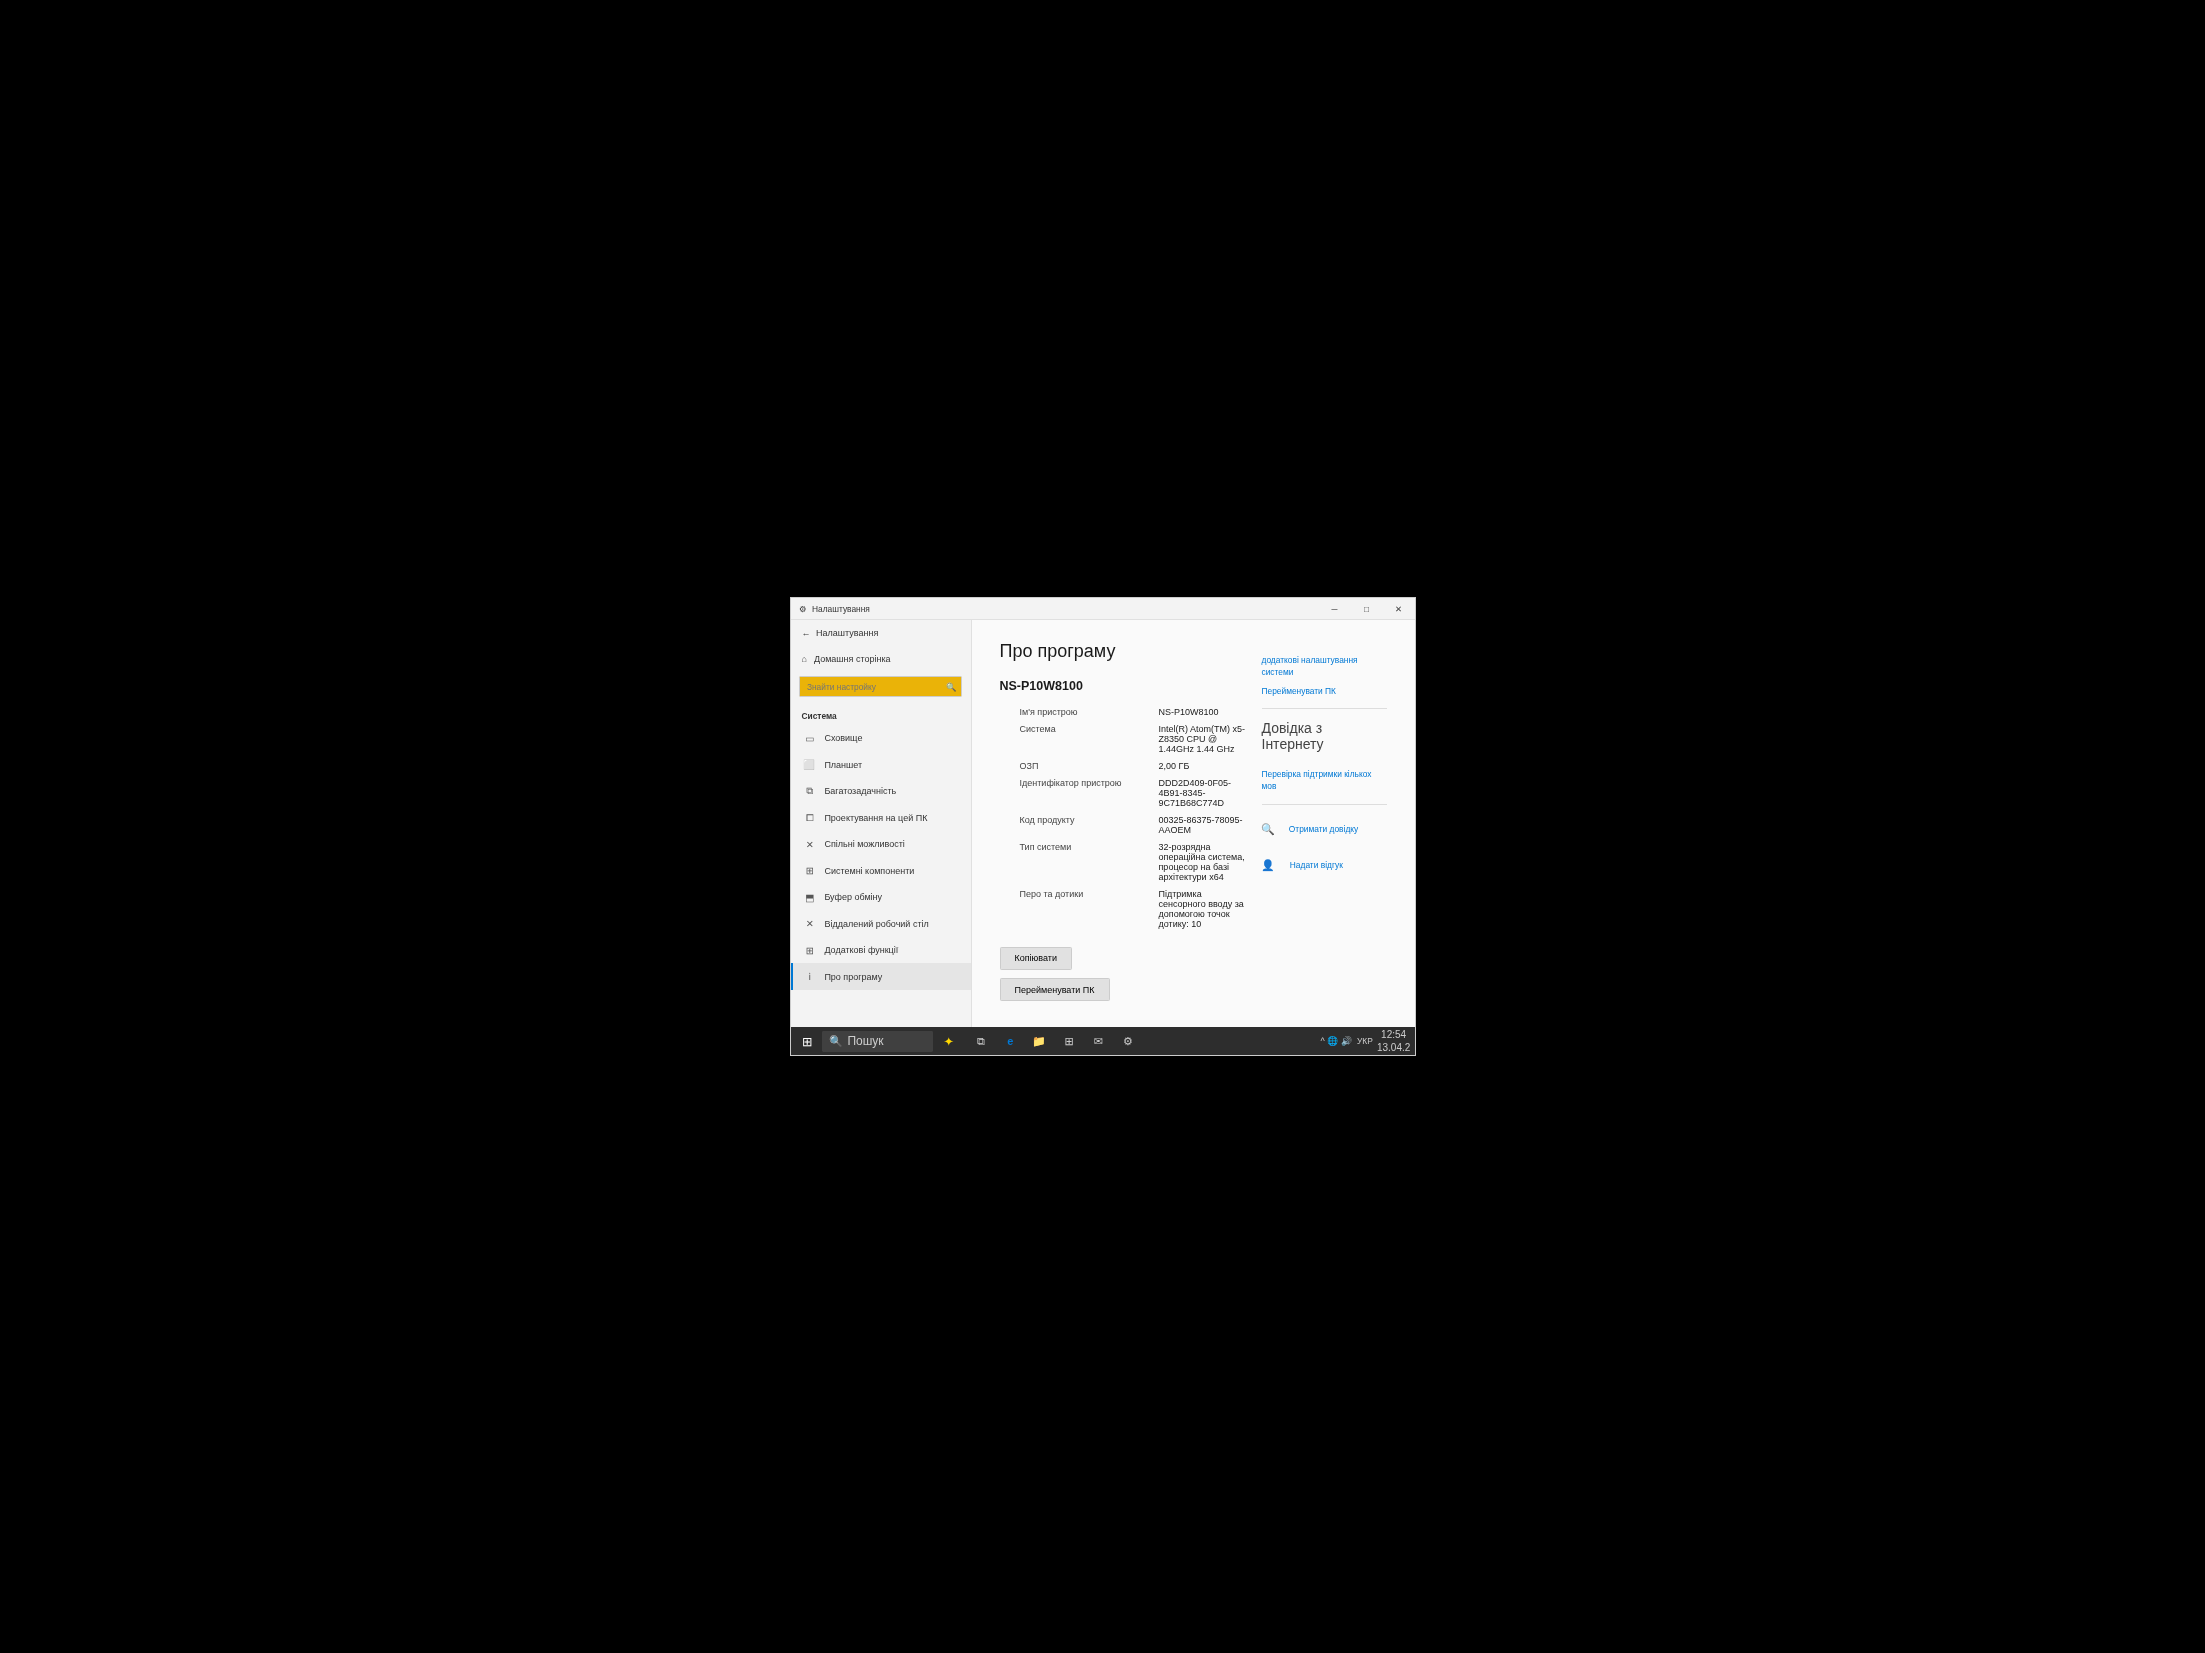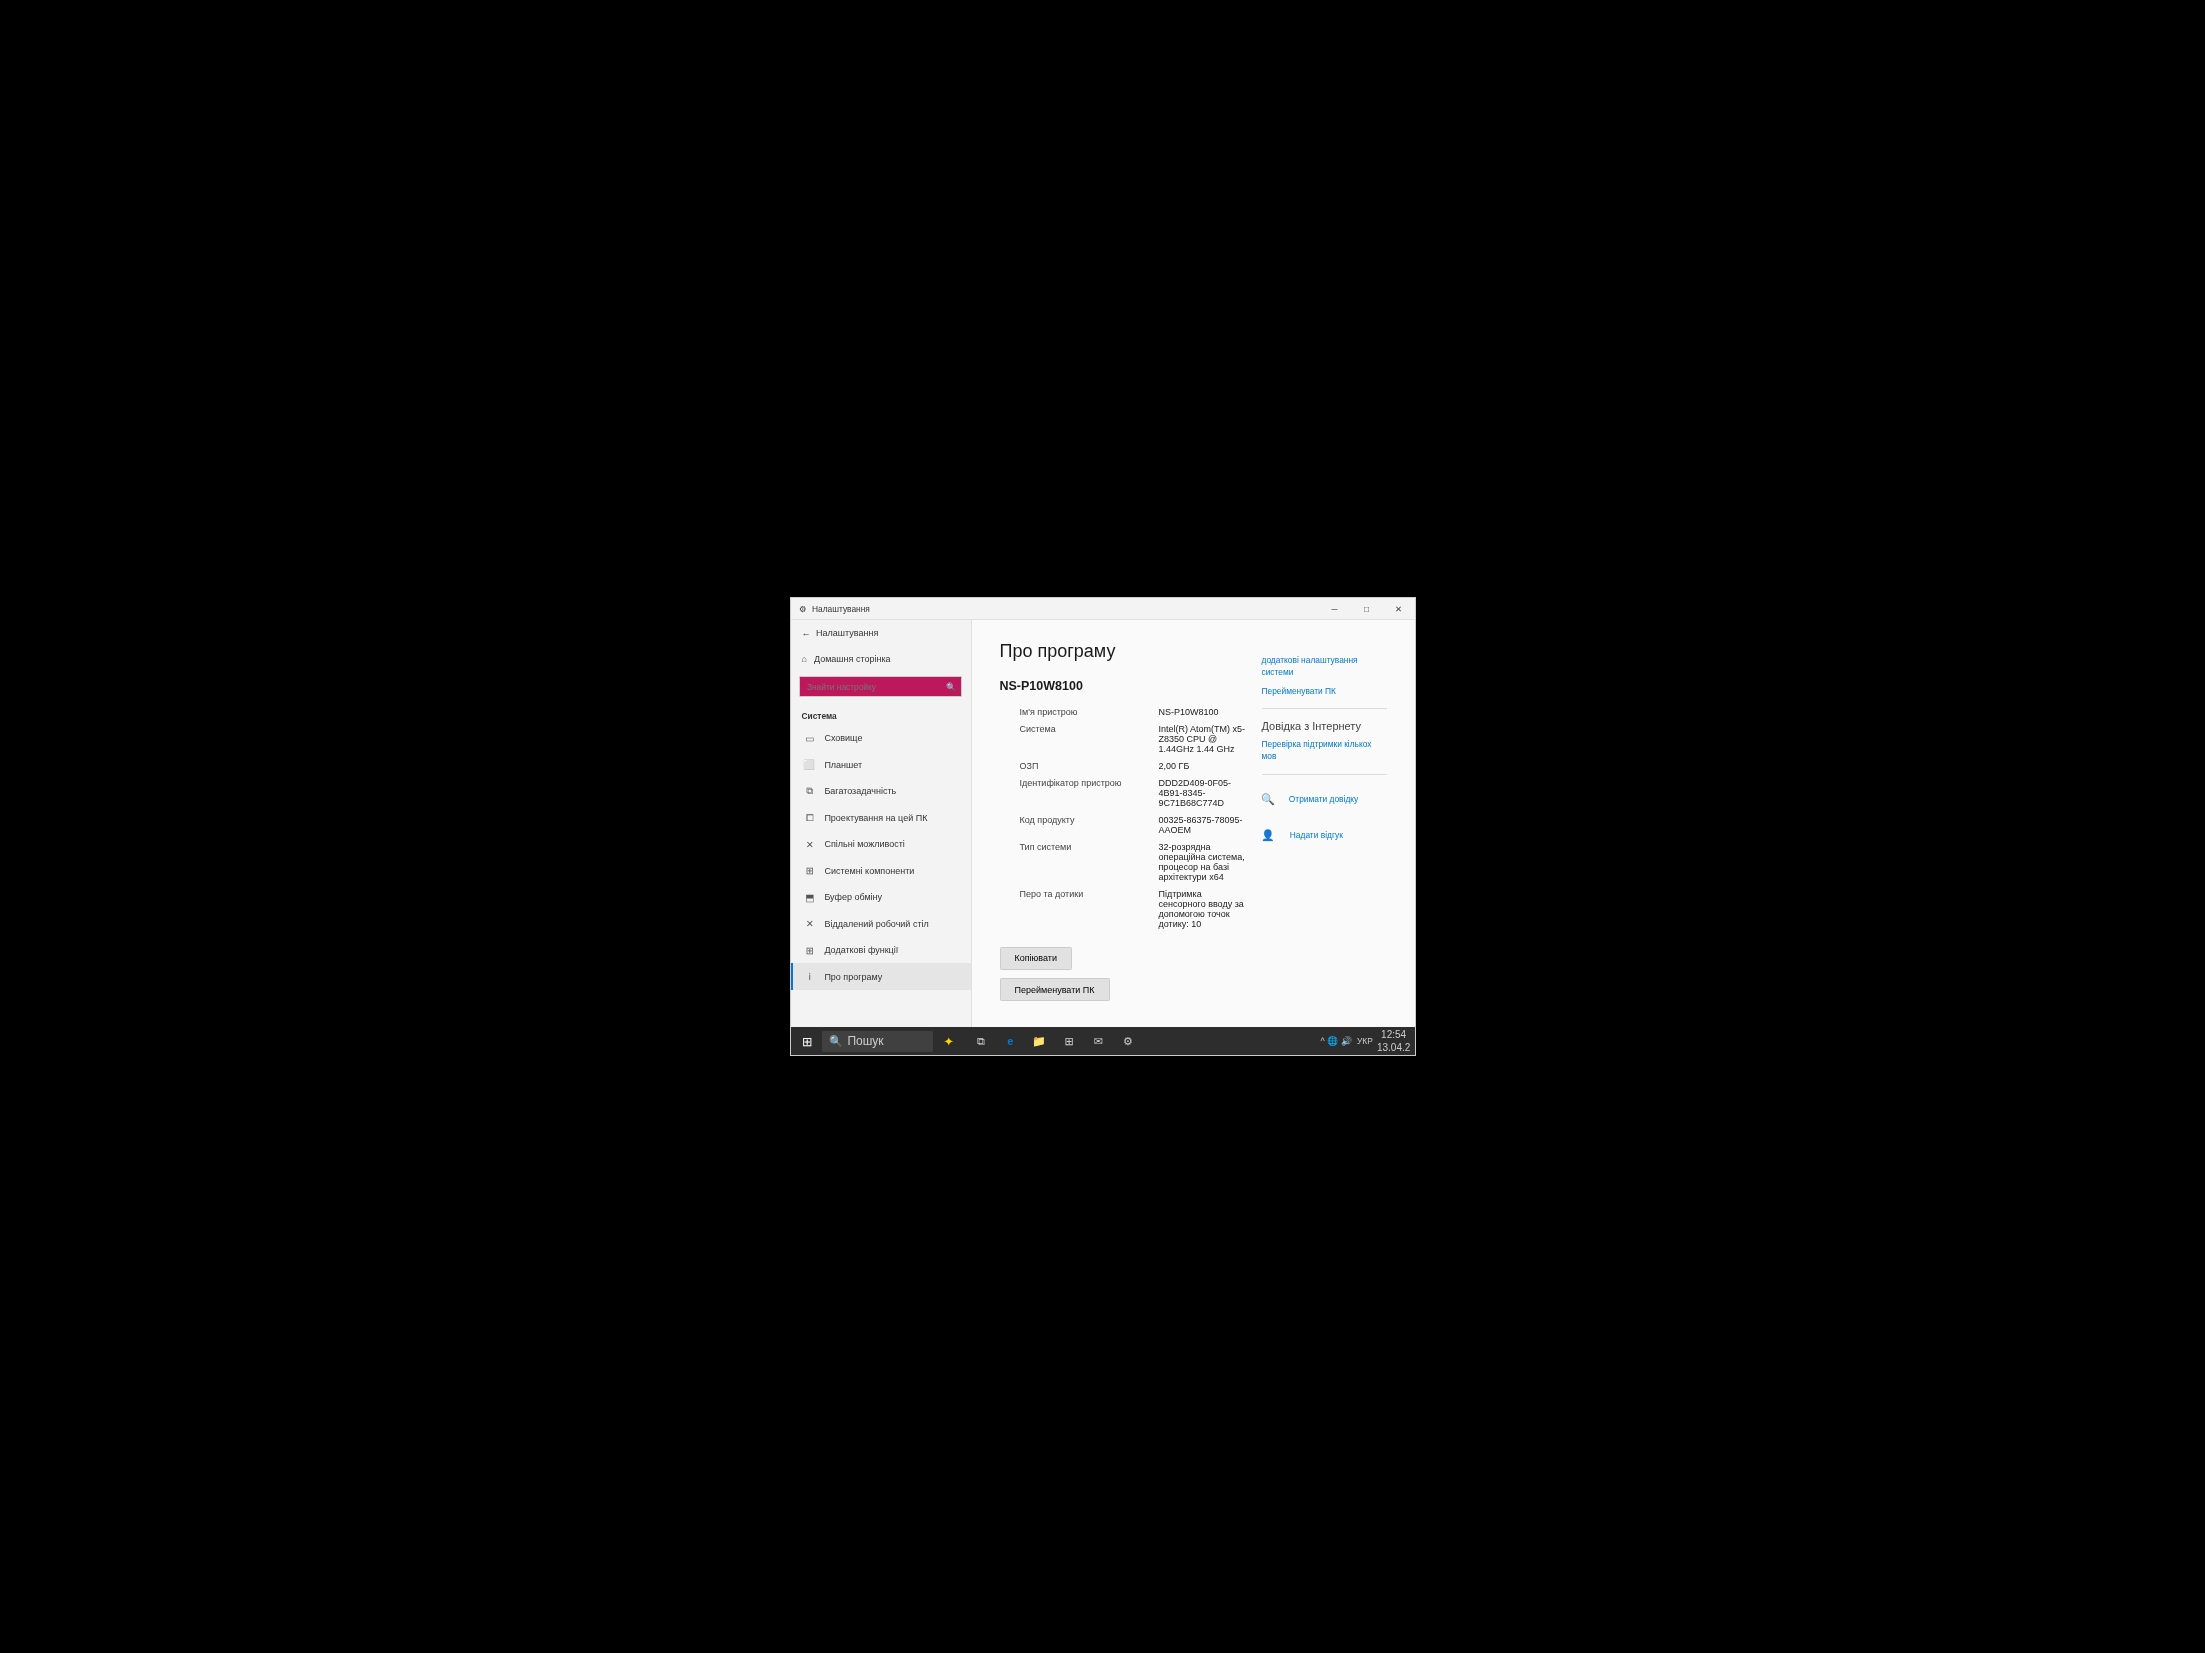--- a/index.html
+++ b/index.html
@@ -98,21 +98,21 @@
       cursor: pointer;
     }
     .sidebar-search {
       margin: 5.6px 8.4px;
       position: relative;
     }
     .sidebar-search input {
       width: 100%;
       padding: 4.2px 21px 4.2px 7px;
       border: 0.7px solid #ccc;
-      background: #be185d;
+      background: #eab308;
       font-size: 8.4px;
       outline: none;
       border-radius: 1.4px;
     }
     .sidebar-search-icon {
       position: absolute;
       right: 5.6px;
       top: 50%;
       transform: translateY(-50%);
       font-size: 8.4px;
@@ -449,21 +449,21 @@
 
             
 
             
           </div>
 
           <div class="right-links-area">
             <a class="link-text">додаткові налаштування системи</a>
             <a class="link-text">Перейменувати ПК</a>
             <hr class="section-separator">
-            <div style="font-size:11px;color:#444;margin-bottom:7px;">Довідка з Інтернету</div>
+            <div style="font-size:14px;color:#444;margin-bottom:17px;">Довідка з Інтернету</div>
             <a class="link-text">Перевірка підтримки кількох мов</a>
             <hr class="section-separator">
             <div class="link-with-icon">
               <span class="link-icon">🔍</span>
               <a class="link-text" style="margin:8px">Отримати довідку</a>
             </div>
             <div class="link-with-icon">
               <span class="link-icon">👤</span>
               <a class="link-text" style="margin:9px">Надати відгук</a>
             </div>

